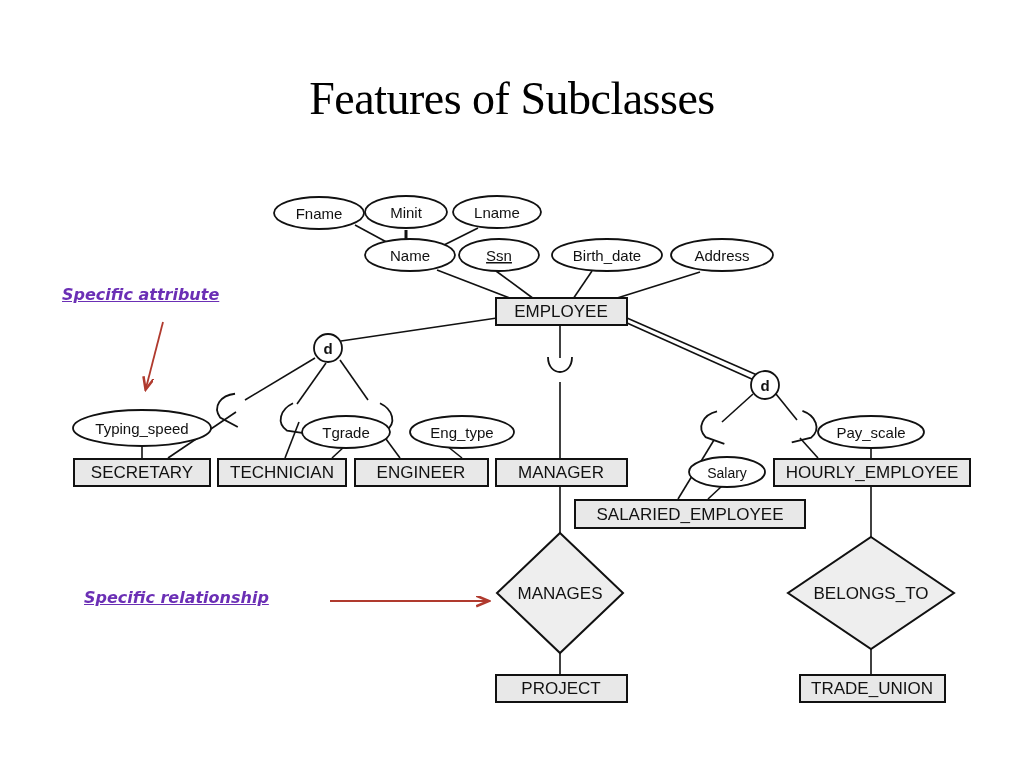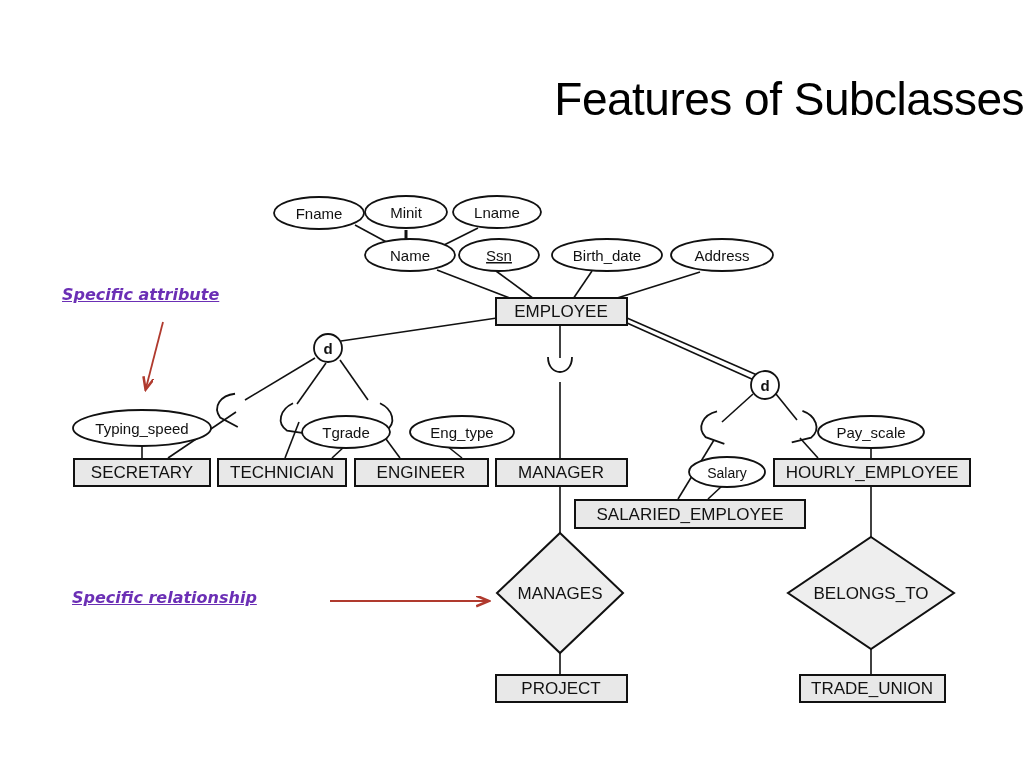--- a/index.html
+++ b/index.html
@@ -19,44 +19,44 @@
     left: 0; top: 0;
     width: 1024px;
     height: 768px;
     background: #ffffff;
   }
   #slide-title {
     position: absolute;
     left: 0;
     top: 72px;
     width: 1024px;
-    text-align: right;
+    text-align: center;
     font-size: 46px;
     font-weight: 400;
     color: #000000;
-    font-family: Liberation Sans, sans-serif;
+    font-family: Liberation Serif, serif;
     letter-spacing: -0.5px;
   }
   #diagram {
     position: absolute;
     left: 0;
     top: 0;
   }
   .annot {
     position: absolute;
     color: #6b2fb5;
     font-weight: bold;
     font-style: italic;
     text-decoration: underline;
     font-size: 16px;
     font-family: "DejaVu Sans", sans-serif;
     white-space: nowrap;
   }
   #annot-attribute { left: 62px; top: 285px; }
-  #annot-relationship { left: 72px; top: 588px; }
+  #annot-relationship { left: 84px; top: 588px; }
   svg text { font-family: "Liberation Sans", sans-serif; }
 </style>
 </head>
 <body>
 
 <div id="slide">
 
   <div id="slide-title">Features of Subclasses</div>
 
   <svg id="diagram" width="1024" height="768" viewBox="0 0 1024 768">

